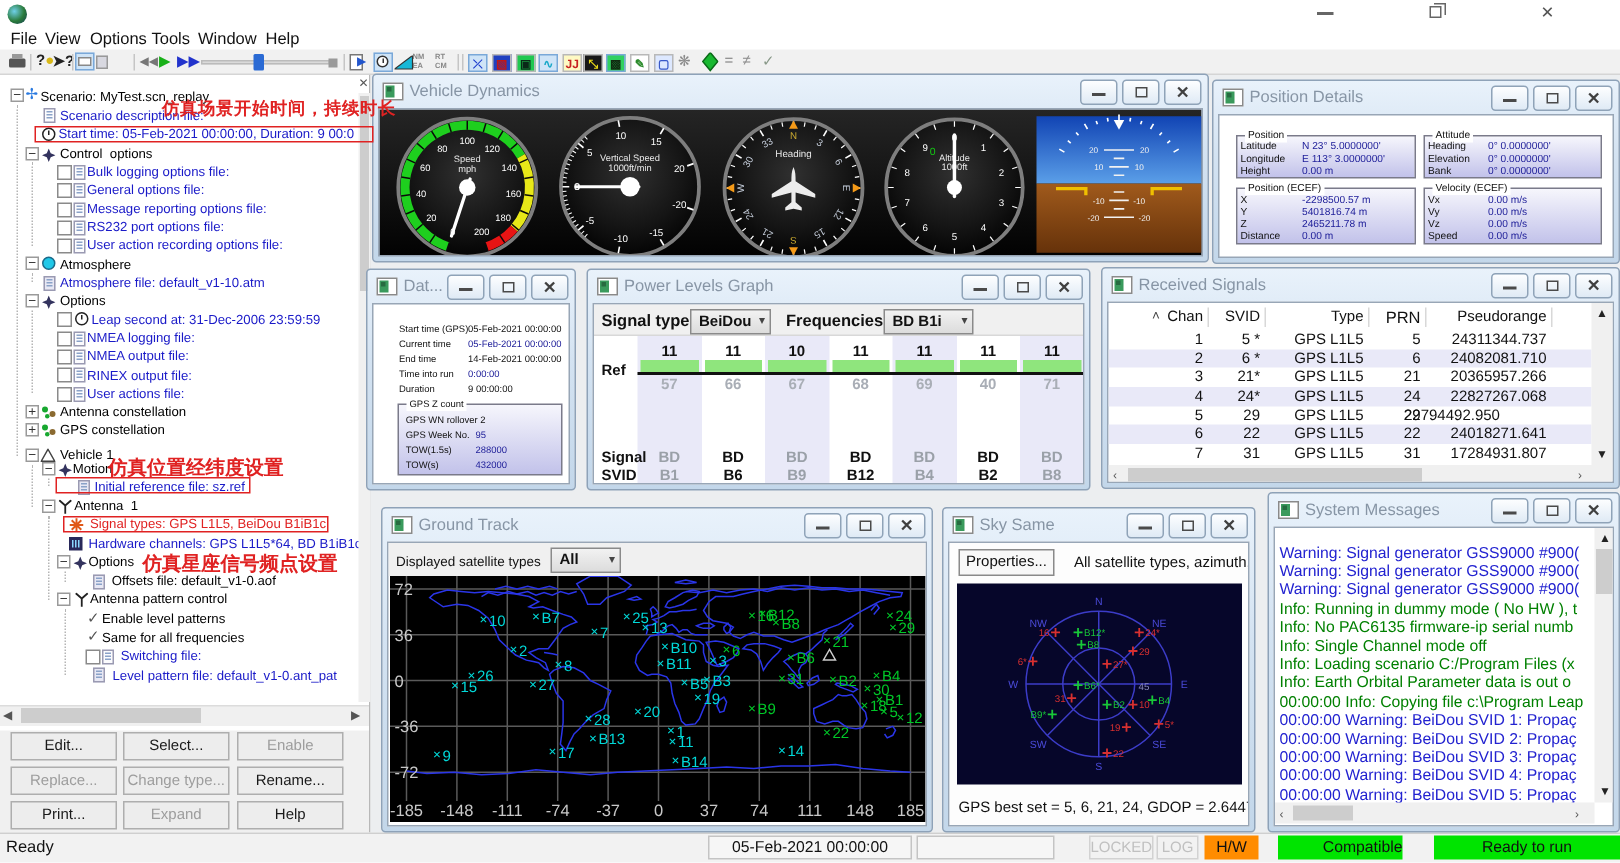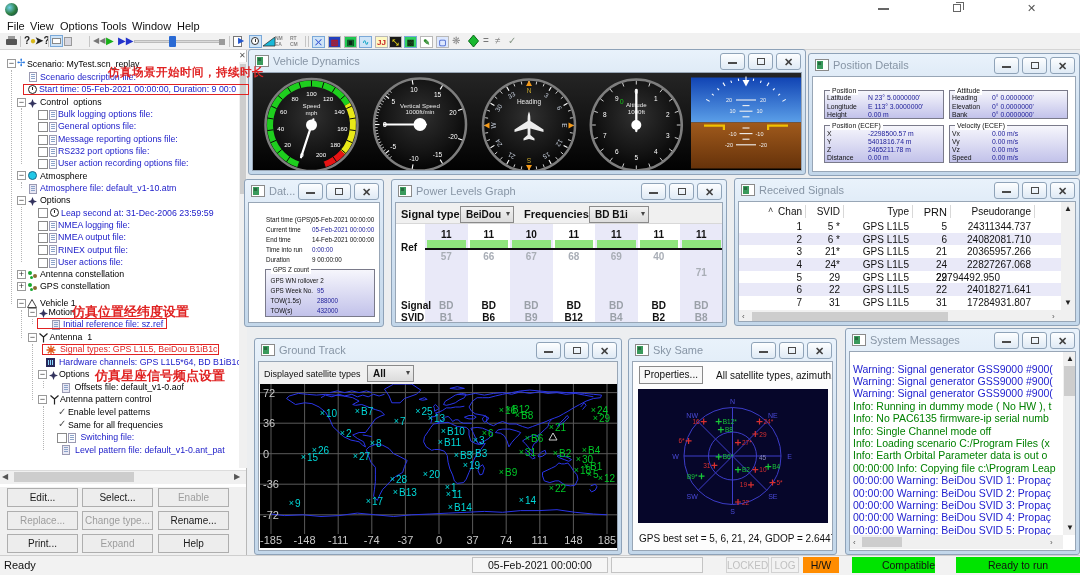--- a/index.html
+++ b/index.html
@@ -712,21 +712,21 @@
 <div class="t" style="left:199px;top:48px;width:42.5px;text-align:center;font-size:10px;font-weight:bold;color:#a9aeb6;">69</div>
 <div class="t" style="left:199px;top:97px;width:42.5px;text-align:center;font-size:10px;font-weight:bold;color:#9aa0a8;">BD</div>
 <div class="t" style="left:199px;top:109px;width:42.5px;text-align:center;font-size:10px;font-weight:bold;color:#9aa0a8;">B4</div>
 <div class="t" style="left:241.5px;top:26px;width:42.5px;text-align:center;font-size:10px;font-weight:bold;color:#111;">11</div>
 <div class="abs" style="left:243.5px;top:37px;width:38.5px;height:8px;background:#8fe57d;"></div>
 <div class="t" style="left:241.5px;top:48px;width:42.5px;text-align:center;font-size:10px;font-weight:bold;color:#a9aeb6;">40</div>
 <div class="t" style="left:241.5px;top:97px;width:42.5px;text-align:center;font-size:10px;font-weight:bold;color:#111;">BD</div>
 <div class="t" style="left:241.5px;top:109px;width:42.5px;text-align:center;font-size:10px;font-weight:bold;color:#111;">B2</div>
 <div class="t" style="left:284px;top:26px;width:42.5px;text-align:center;font-size:10px;font-weight:bold;color:#111;">11</div>
 <div class="abs" style="left:286px;top:37px;width:38.5px;height:8px;background:#8fe57d;"></div>
-<div class="t" style="left:284px;top:48px;width:42.5px;text-align:center;font-size:10px;font-weight:bold;color:#a9aeb6;margin-top:16px;">71</div>
+<div class="t" style="left:284px;top:48px;width:42.5px;text-align:center;font-size:10px;font-weight:bold;color:#a9aeb6;">71</div>
 <div class="t" style="left:284px;top:97px;width:42.5px;text-align:center;font-size:10px;font-weight:bold;color:#9aa0a8;">BD</div>
 <div class="t" style="left:284px;top:109px;width:42.5px;text-align:center;font-size:10px;font-weight:bold;color:#9aa0a8;">B8</div>
 <div class="abs" style="left:29px;top:44.5px;width:297px;height:2px;background:#111;"></div>
 <div class="t" style="left:5px;top:39px;font-size:10px;font-weight:bold;color:#111;">Ref</div>
 <div class="t" style="left:5px;top:97px;font-size:10px;font-weight:bold;color:#111;">Signal</div>
 <div class="t" style="left:5px;top:109px;font-size:10px;font-weight:bold;color:#111;">SVID</div>
 </div>
     </div>
 <div class="win" style="left:734px;top:178px;width:346px;height:148px;z-index:1;">
 <div class="wicon" style="left:6px;">

